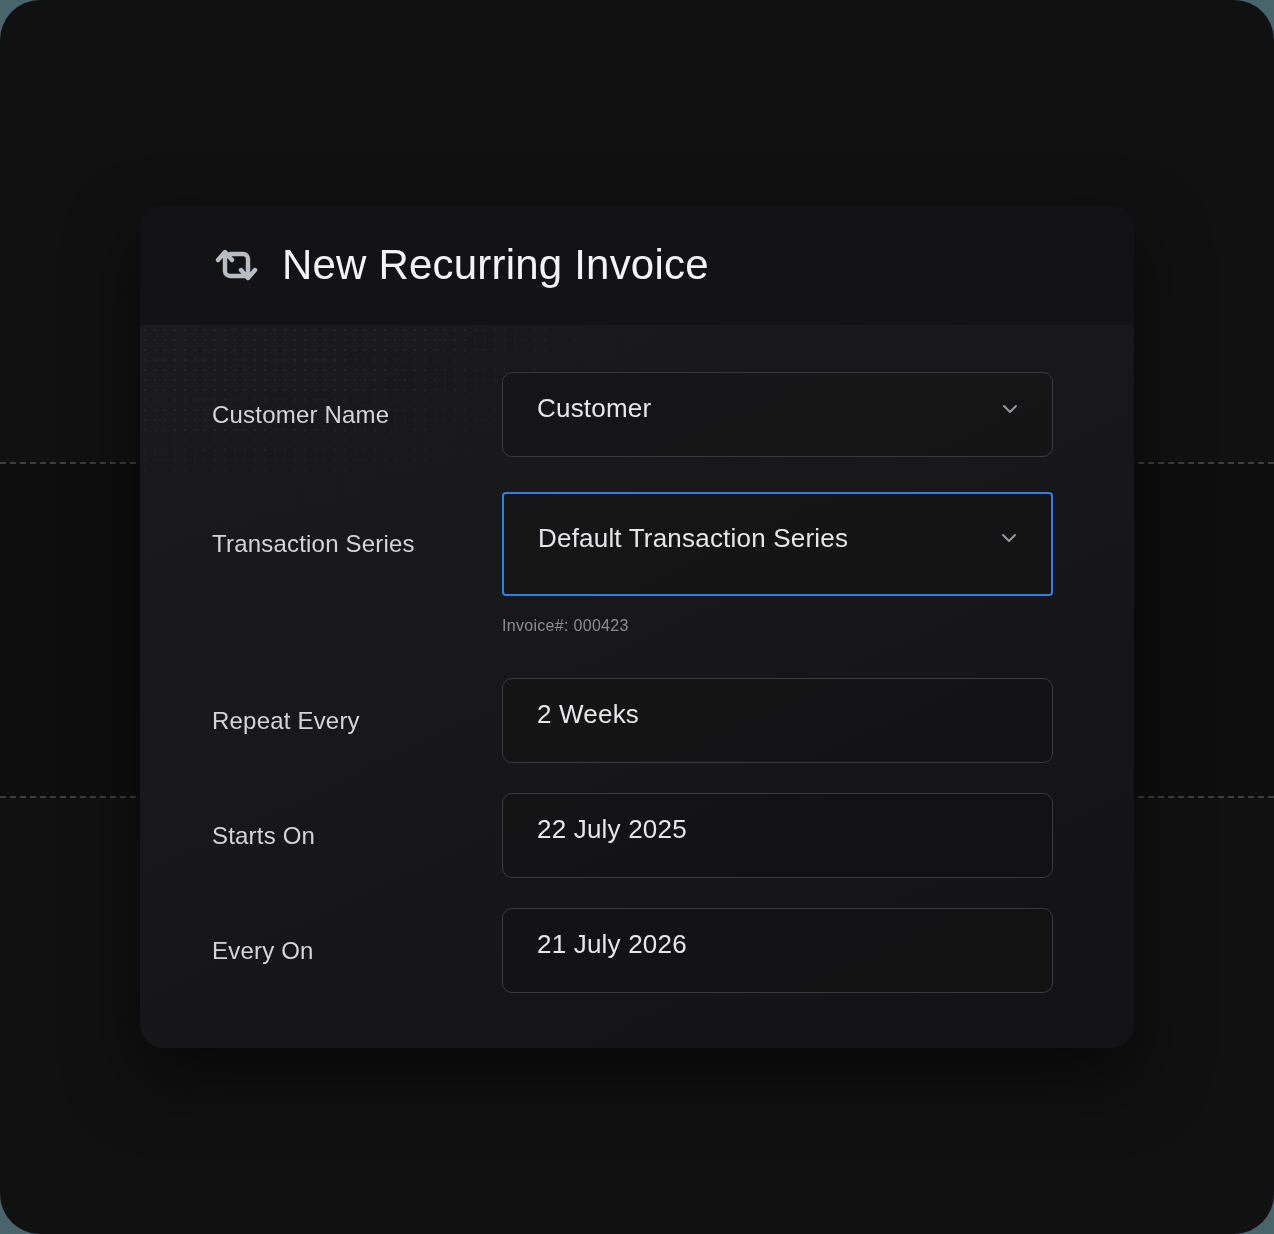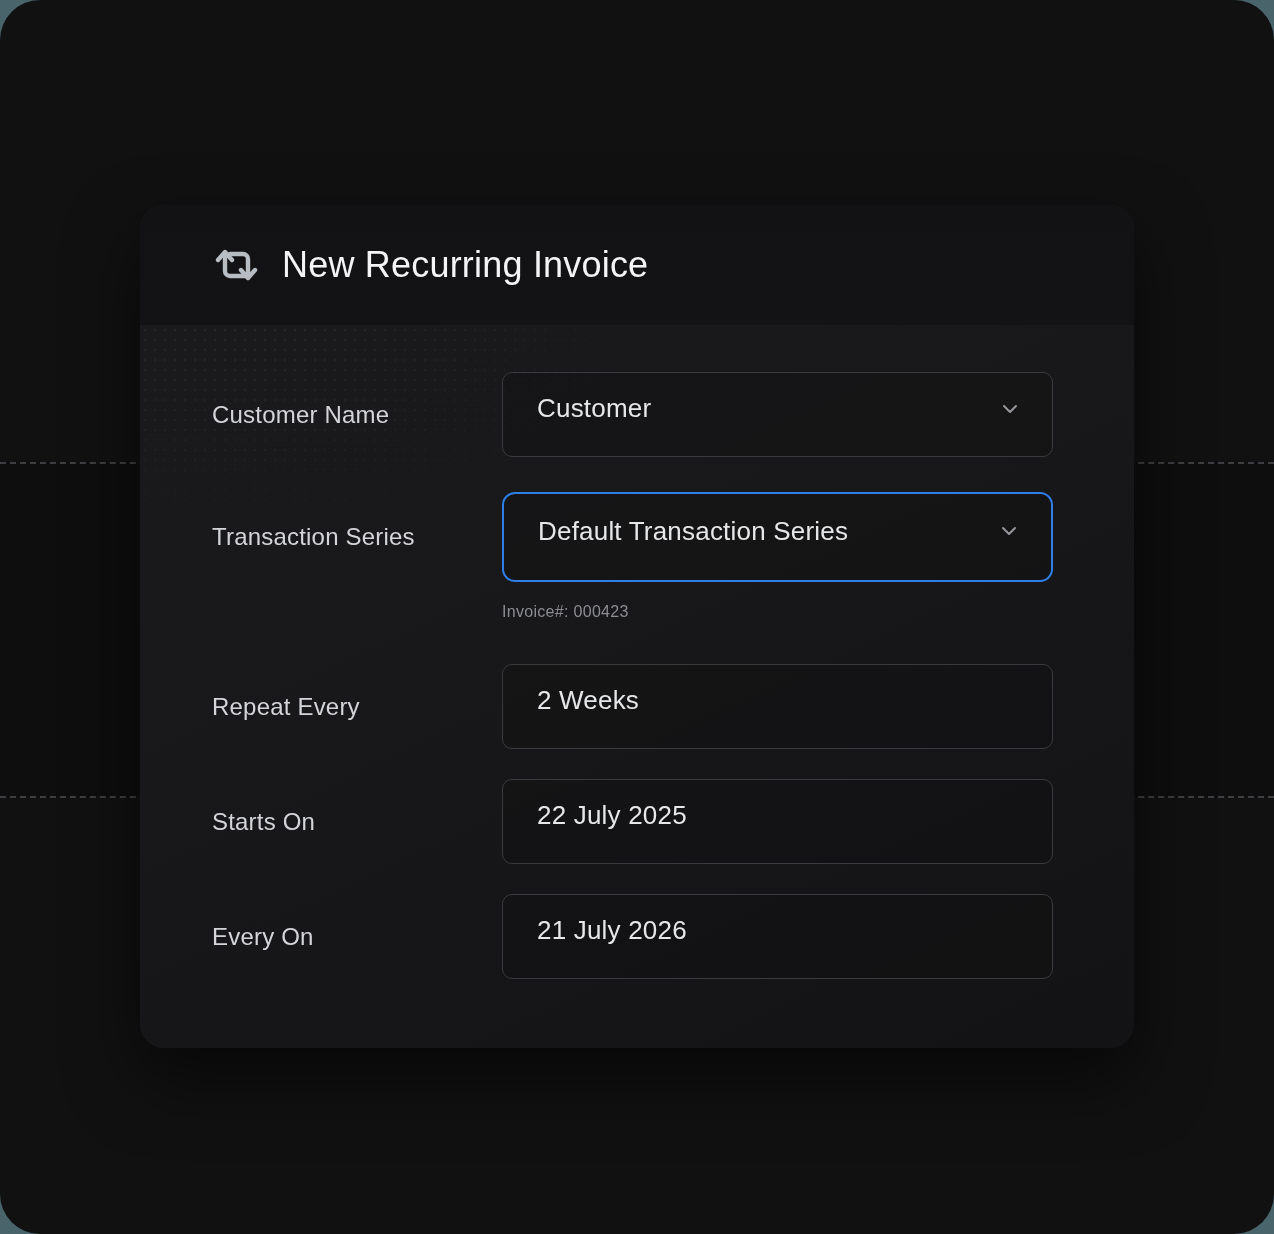--- a/index.html
+++ b/index.html
@@ -42,21 +42,21 @@
   .dialog-header {
     height: 120px;
     display: flex;
     align-items: center;
     gap: 24px;
     padding: 0 70px;
     background: linear-gradient(180deg, #121214 0%, #131315 100%);
   }
   .repeat-icon svg { display: block; }
   .dialog-title {
-    font-size: 36px;
+    font-size: 42px;
     font-weight: 500;
     letter-spacing: 0.2px;
     color: #f4f4f6;
   }
   .dialog-body {
     position: relative;
     height: 723px;
     padding: 47px 81px 0 72px;
   }
   
@@ -95,23 +95,23 @@
     background: rgba(10,10,12,0.25);
     cursor: pointer;
   }
   .control .control-value {
     font-size: 26px;
     color: #e6e7e9;
     letter-spacing: 0.2px;
   }
   .control .chevron { margin-left: auto; display: flex; }
   .control.focused {
-    height: 90px;
+    height: 104px;
     border: 2px solid #2e7fe8;
-    border-radius: 13px;
+    border-radius: 4px;
   }
   .helper-text {
     position: relative;
     z-index: 1;
     margin: 16px 0 38px 290px;
     font-size: 16px;
     line-height: 28px;
     color: #8c8d91;
     letter-spacing: 0.3px;
   }

